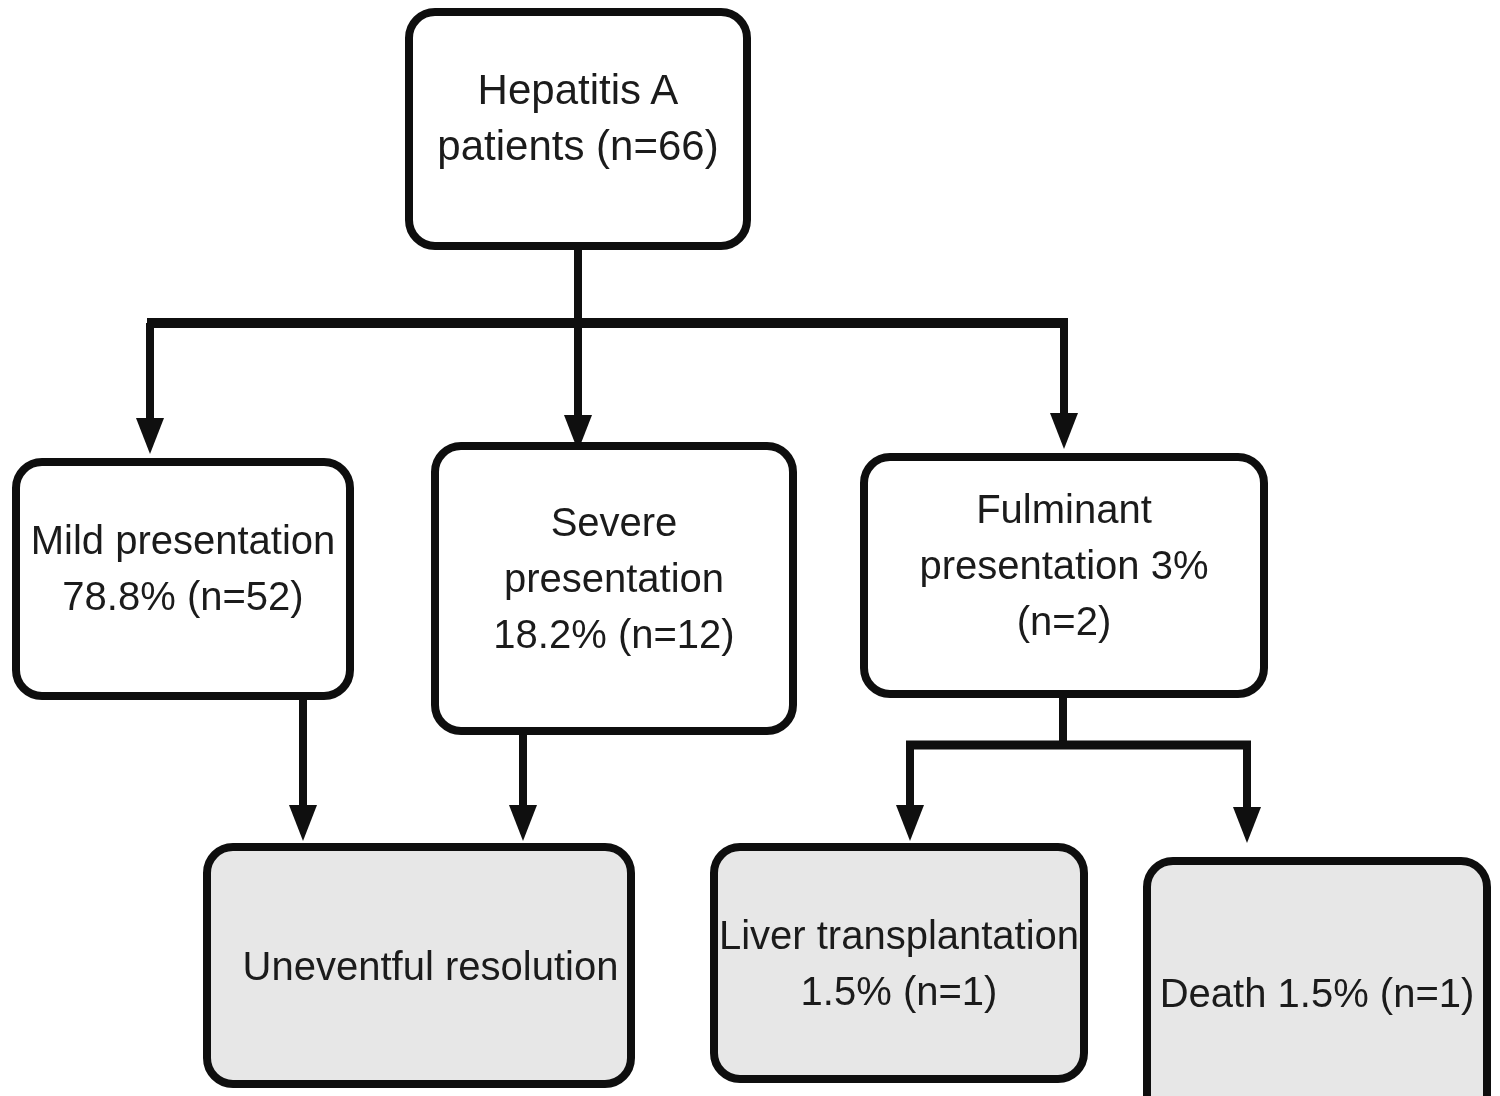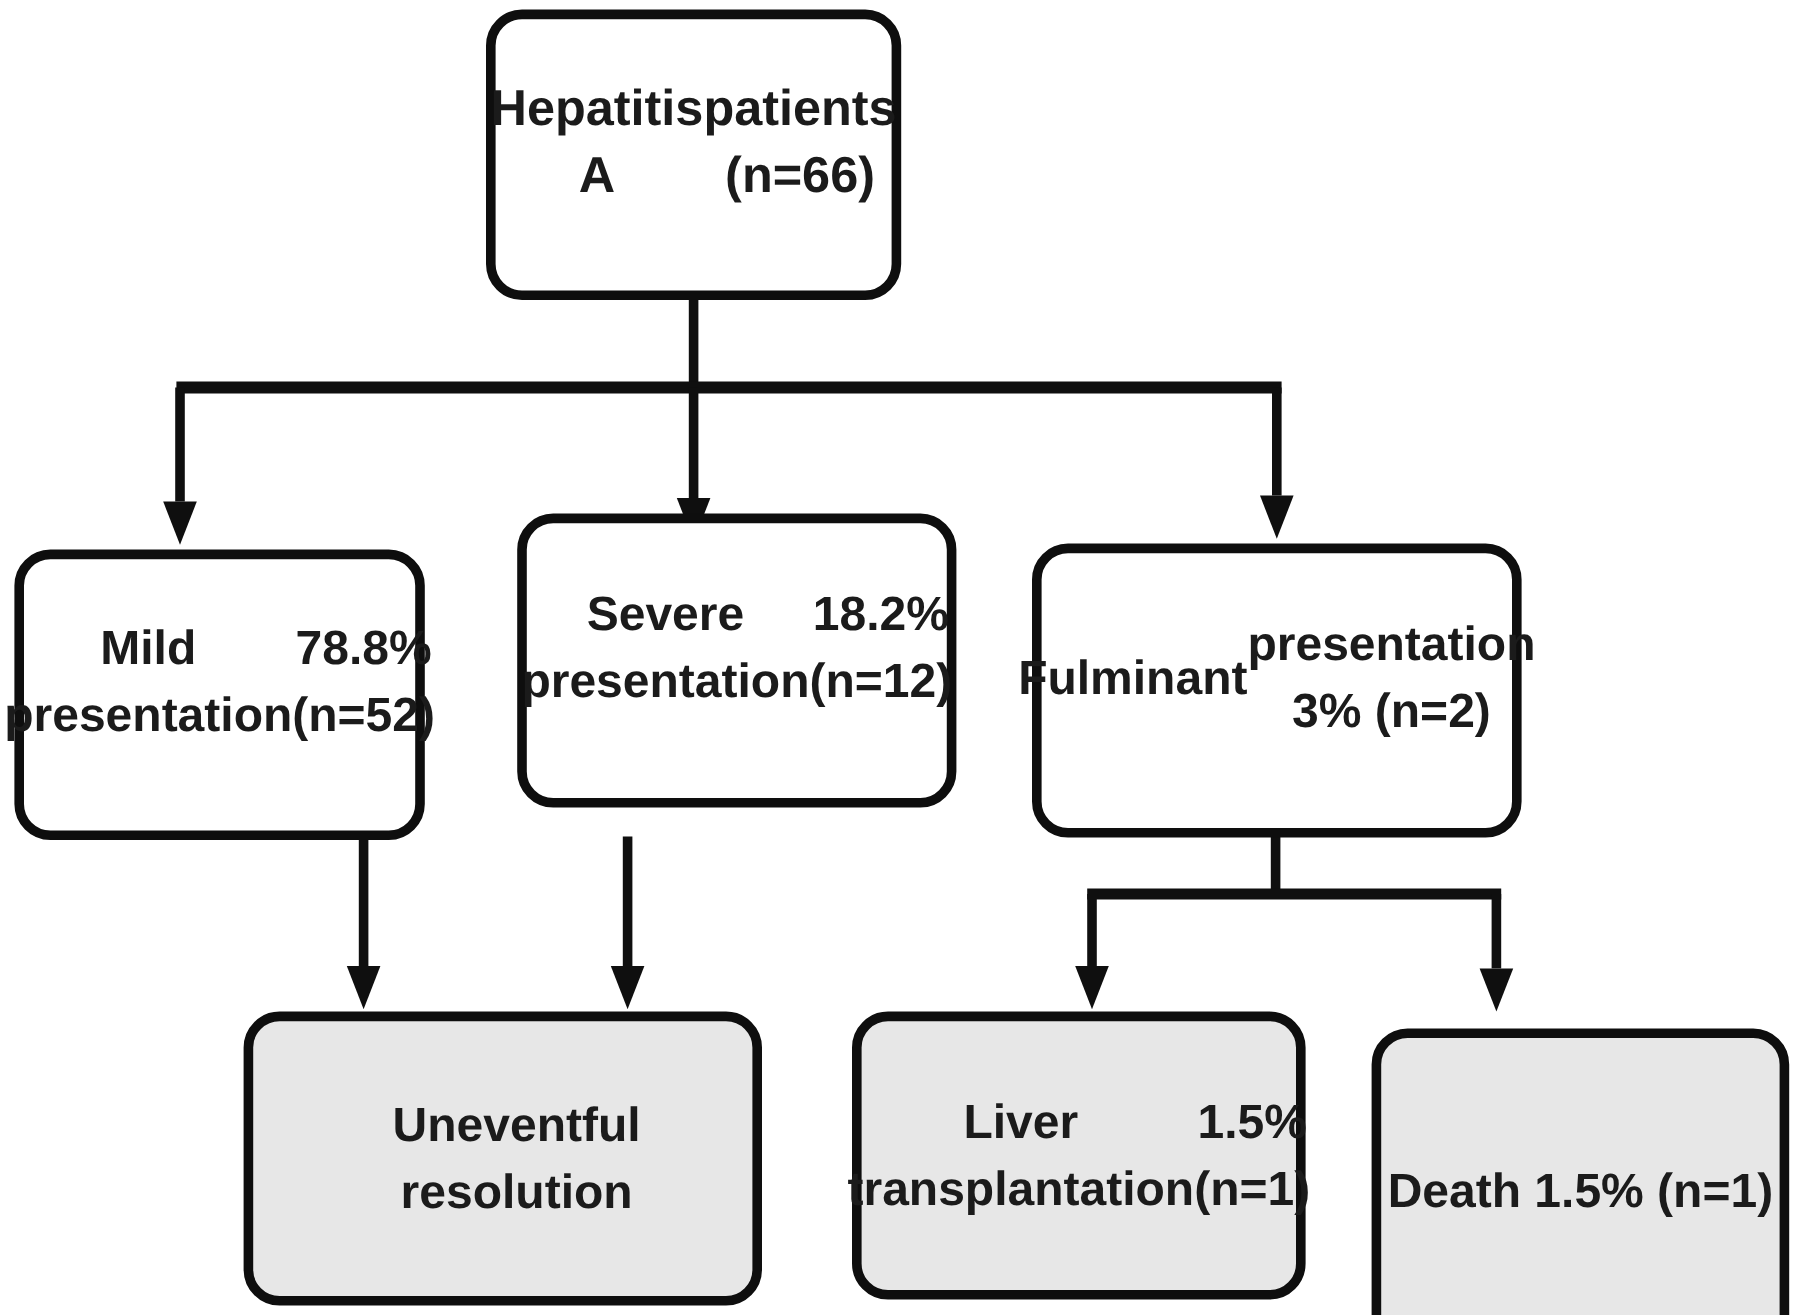--- a/index.html
+++ b/index.html
@@ -30,36 +30,35 @@
     fill: #0f0f0f;
     stroke: none;
   }
   .node {
     position: absolute;
     box-sizing: border-box;
     border: 8px solid #0e0e0e;
     border-radius: 30px;
     background: #ffffff;
     display: flex;
-    flex-direction: row;
+    flex-direction: column;
     justify-content: center;
     align-items: center;
     text-align: center;
     color: #1b1b1b;
     font-size: 40px;
     line-height: 56px;
-    font-weight: bold;
   }
   .node.lift { padding-bottom: 22px; }
   .node.outcome { background: #e7e7e7; }
 
   
   #node-root       { left: 405px; top: 8px;   width: 346px; height: 242px; font-size: 42px; }
   #node-mild       { left: 12px;  top: 458px; width: 342px; height: 242px; }
-  #node-severe     { left: 431px; top: 428px; width: 366px; height: 245px; }
+  #node-severe     { left: 431px; top: 442px; width: 366px; height: 293px; }
   #node-fulminant  { left: 860px; top: 453px; width: 408px; height: 245px; }
   #node-uneventful { left: 203px; top: 843px; width: 432px; height: 245px; padding-left: 23px; }
   #node-transplant { left: 710px; top: 843px; width: 378px; height: 240px; }
   #node-death      { left: 1143px; top: 845px; width: 348px; height: 272px; margin-top: 12px; }
 </style>
 </head>
 <body>
 
 <div class="canvas">
 

